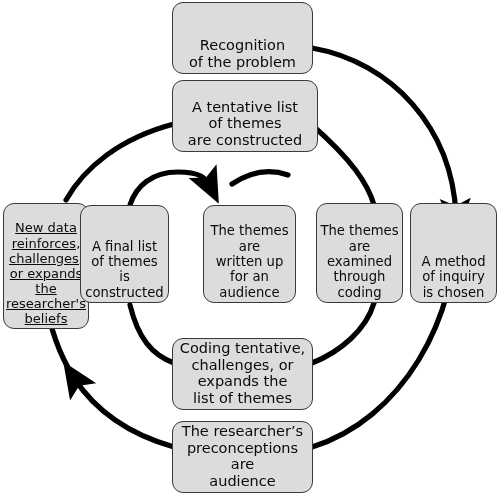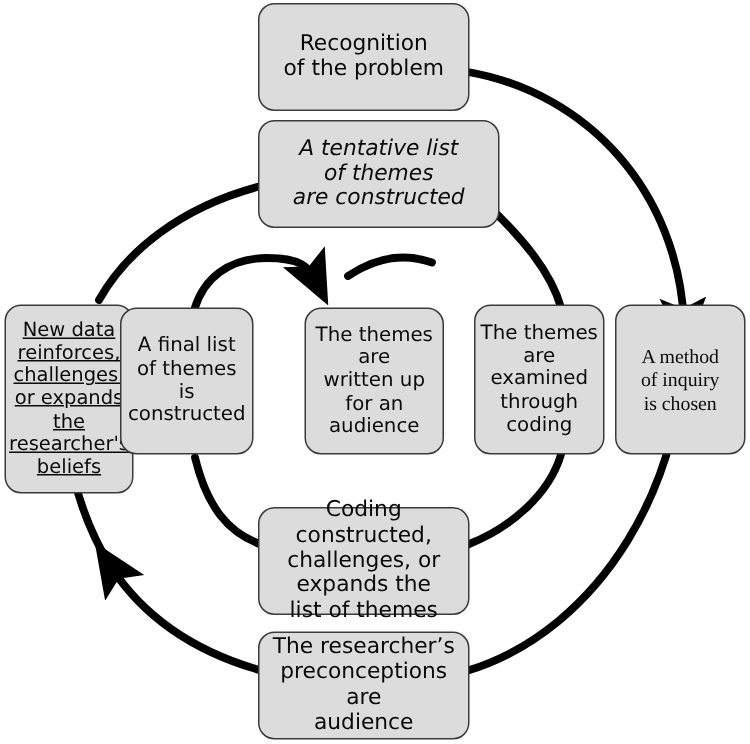--- a/index.html
+++ b/index.html
@@ -24,21 +24,21 @@
     width: 500px;
     height: 496px;
   }
   .node-box {
     position: absolute;
     box-sizing: border-box;
     background: #dcdcdc;
     border: 1.6px solid #3a3a3a;
     border-radius: 11px;
     display: flex;
-    align-items: center;
+    align-items: flex-end;
     justify-content: center;
     text-align: center;
     color: #0a0a0a;
     line-height: 1.16;
     white-space: pre-line;
     z-index: 5;
     padding: 2px 3px;
   }
   .nb-wide   { font-size: 14.5px; }
   .nb-narrow { font-size: 13.2px; }
@@ -73,21 +73,21 @@
       <path d="M 56 205 C 70 172 108 140 174 122" fill="none" stroke="#000000" stroke-width="5.2" stroke-linecap="round" opacity="0"></path>
       <path d="M 66 200 C 84 168 120 138 174 124" fill="none" stroke="#000000" stroke-width="5.2" stroke-linecap="round"></path>
     </g>
   </svg>
 
   <div class="node-box nb-wide" style="left:172px; top:2px; width:141px; height:72px;">
     <span>Recognition
 of the problem</span>
   </div>
 
-  <div class="node-box nb-wide" style="left:172px; top:80px; width:161px; height:72px;font-style:italic;">
+  <div class="node-box nb-wide" style="left:172px; top:80px; width:146px; height:72px;">
     <span>A tentative list
 of themes
 are constructed</span>
   </div>
 
   <div class="node-box nb-tall" style="left:3px; top:203px; width:86px; height:126px;text-decoration:underline;">
     <span>New data
 reinforces,
 challenges,
 or expands
@@ -112,28 +112,28 @@
   </div>
 
   <div class="node-box nb-narrow" style="left:316px; top:203px; width:87px; height:100px;">
     <span>The themes
 are
 examined
 through
 coding</span>
   </div>
 
-  <div class="node-box nb-narrow" style="left:410px; top:203px; width:87px; height:100px;font-family:Liberation Serif, serif;">
+  <div class="node-box nb-narrow" style="left:410px; top:203px; width:87px; height:100px;">
     <span>A method
 of inquiry
 is chosen</span>
   </div>
 
   <div class="node-box nb-wide" style="left:172px; top:338px; width:141px; height:72px;">
-    <span>Coding constructed,
+    <span>Coding tentative,
 challenges, or
 expands the
 list of themes</span>
   </div>
 
   <div class="node-box nb-wide" style="left:172px; top:421px; width:141px; height:72px;">
     <span>The researcher’s
 preconceptions
 are
 audience</span>

